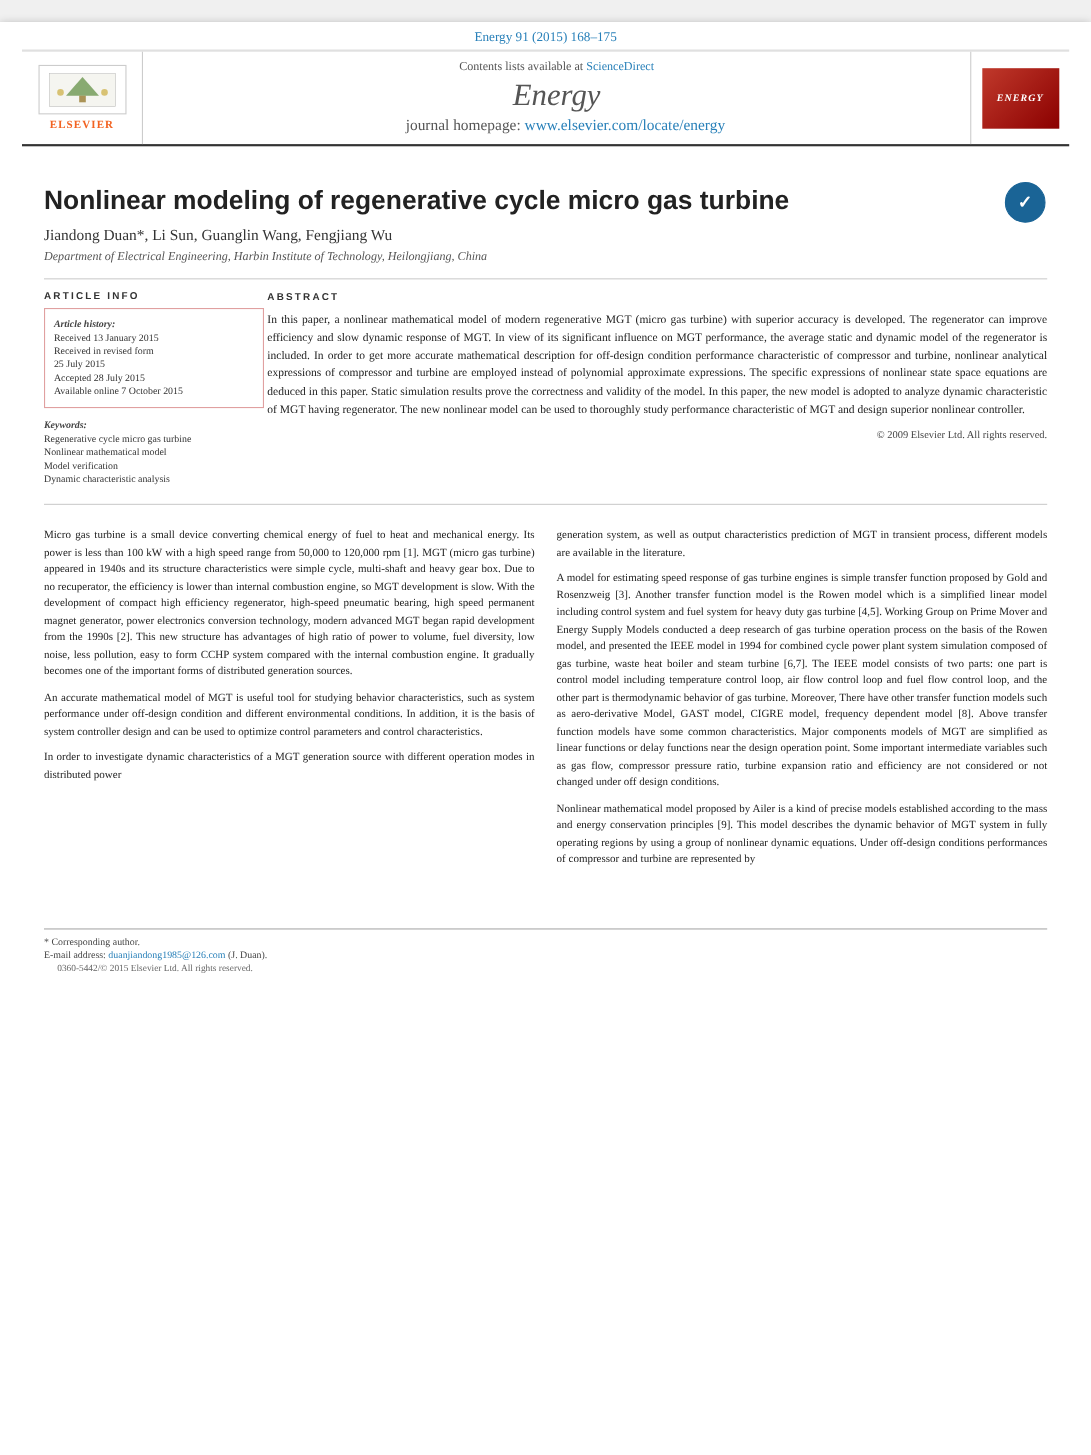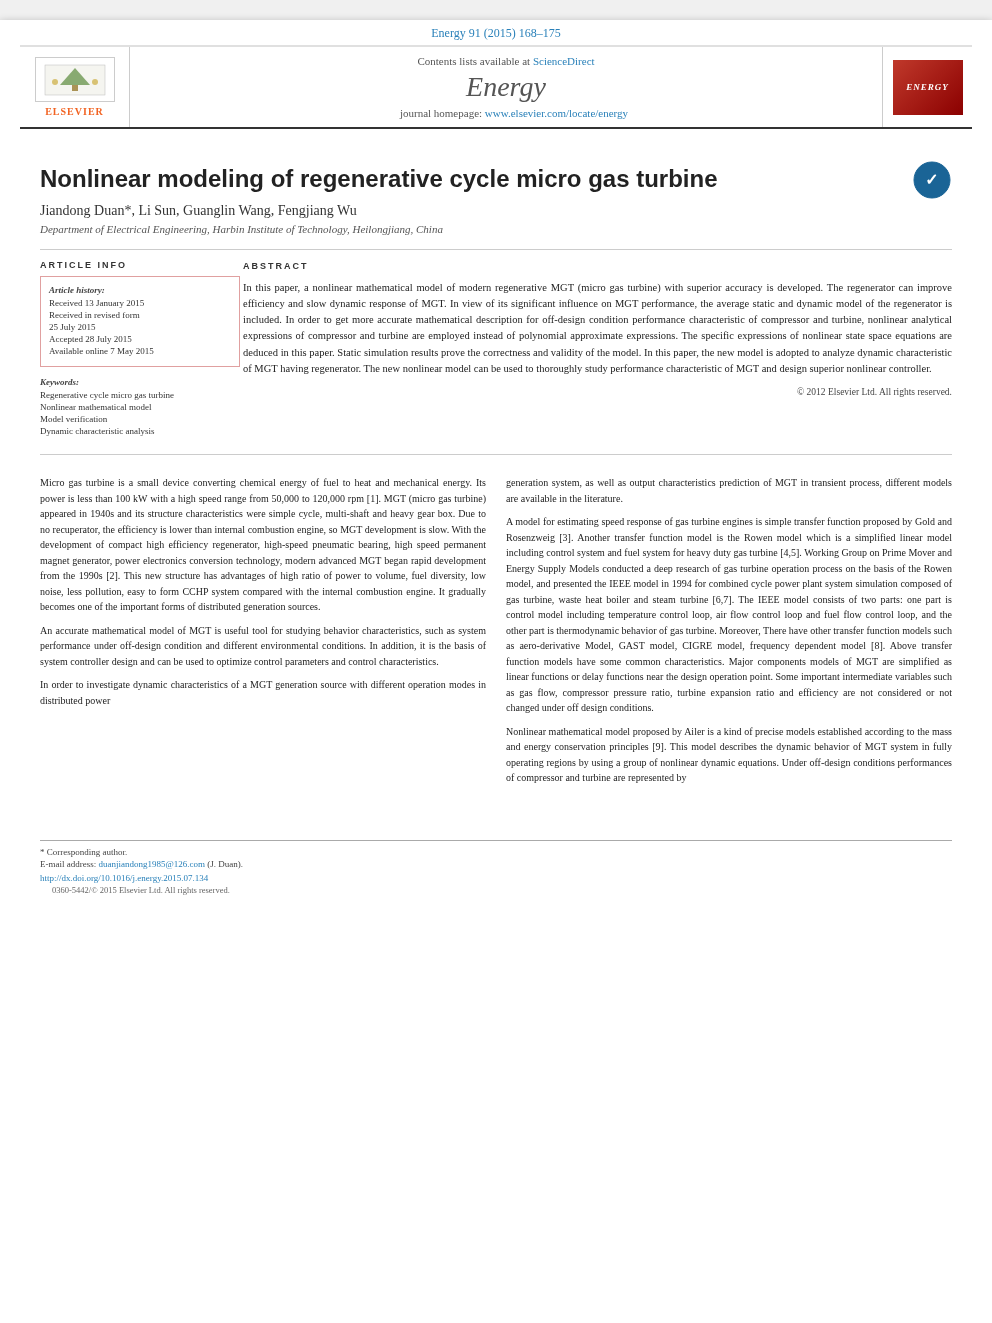--- a/index.html
+++ b/index.html
@@ -76,21 +76,21 @@
     .sciencedirect-link {
       color: #2980b9;
     }
     .journal-name {
       font-size: 28px;
       color: #555;
       font-style: italic;
       font-weight: normal;
     }
     .journal-homepage {
-      font-size: 11px;
+      font-size: 14px;
       color: #555;
       margin-top: 4px;
       margin-left: 16px;
     }
     .journal-homepage a {
       color: #2980b9;
       text-decoration: none;
     }
     .energy-logo {
       width: 90px;
@@ -338,33 +338,33 @@
     <div class="two-col">
 
       <div class="left-col">
         <div class="section-header">ARTICLE INFO</div>
         <div class="article-info-box">
           <div class="info-label">Article history:</div>
           <div class="info-item">Received 13 January 2015</div>
           <div class="info-item">Received in revised form</div>
           <div class="info-item">25 July 2015</div>
           <div class="info-item">Accepted 28 July 2015</div>
-          <div class="info-item">Available online 7 May 2015</div>
+          <div class="info-item">Available online 7 October 2015</div>
         </div>
         <div class="keywords-label">Keywords:</div>
         <div class="keywords-item">Regenerative cycle micro gas turbine</div>
         <div class="keywords-item">Nonlinear mathematical model</div>
         <div class="keywords-item">Model verification</div>
         <div class="keywords-item">Dynamic characteristic analysis</div>
       </div>
 
       <div class="right-col">
         <div class="section-header">ABSTRACT</div>
         <div class="abstract-text">In this paper, a nonlinear mathematical model of modern regenerative MGT (micro gas turbine) with superior accuracy is developed. The regenerator can improve efficiency and slow dynamic response of MGT. In view of its significant influence on MGT performance, the average static and dynamic model of the regenerator is included. In order to get more accurate mathematical description for off-design condition performance characteristic of compressor and turbine, nonlinear analytical expressions of compressor and turbine are employed instead of polynomial approximate expressions. The specific expressions of nonlinear state space equations are deduced in this paper. Static simulation results prove the correctness and validity of the model. In this paper, the new model is adopted to analyze dynamic characteristic of MGT having regenerator. The new nonlinear model can be used to thoroughly study performance characteristic of MGT and design superior nonlinear controller.</div>
-        <div class="copyright">© 2012 Elsevier Ltd. All rights reserved.</div>
+        <div class="copyright">© 2009 Elsevier Ltd. All rights reserved.</div>
       </div>
     </div>
 
     <hr class="divider" style="margin-top:16px;">
 
     <div class="body-content">
       <div class="body-two-col">
 
         <div class="body-left">
           <div class="body-para">Micro gas turbine is a small device converting chemical energy of fuel to heat and mechanical energy. Its power is less than 100 kW with a high speed range from 50,000 to 120,000 rpm [1]. MGT (micro gas turbine) appeared in 1940s and its structure characteristics were simple cycle, multi-shaft and heavy gear box. Due to no recuperator, the efficiency is lower than internal combustion engine, so MGT development is slow. With the development of compact high efficiency regenerator, high-speed pneumatic bearing, high speed permanent magnet generator, power electronics conversion technology, modern advanced MGT began rapid development from the 1990s [2]. This new structure has advantages of high ratio of power to volume, fuel diversity, low noise, less pollution, easy to form CCHP system compared with the internal combustion engine. It gradually becomes one of the important forms of distributed generation sources.</div>
@@ -384,17 +384,16 @@
 
   <div class="footer">
     <div class="footnote">
       <span>* Corresponding author.</span>
     </div>
     <div class="footnote">
       <span>E-mail address:</span>
       <span style="color:#2980b9;">duanjiandong1985@126.com</span>
       <span>(J. Duan).</span>
     </div>
-    <div class="doi-line">http://dx.doi.org/10.1016/j.energy.2015.07.134</div>
     <div class="issn-line">0360-5442/© 2015 Elsevier Ltd. All rights reserved.</div>
   </div>
 
 </div>
 
 </body></html>

